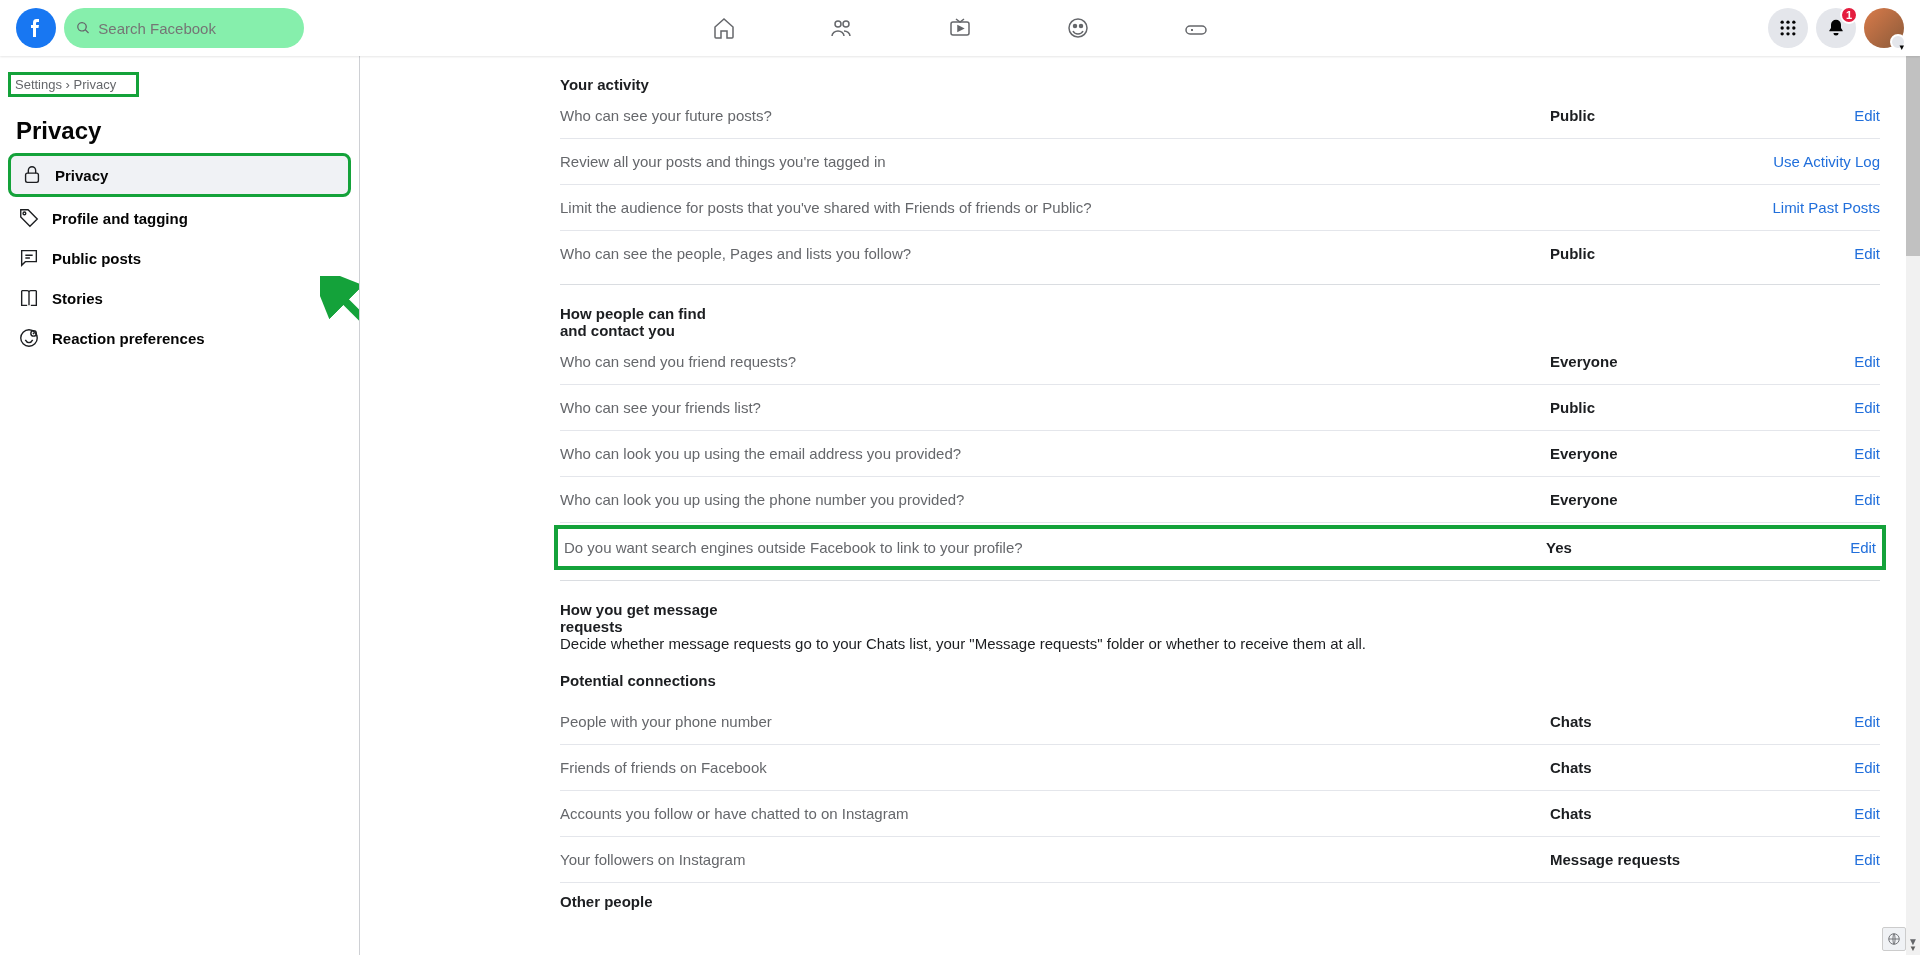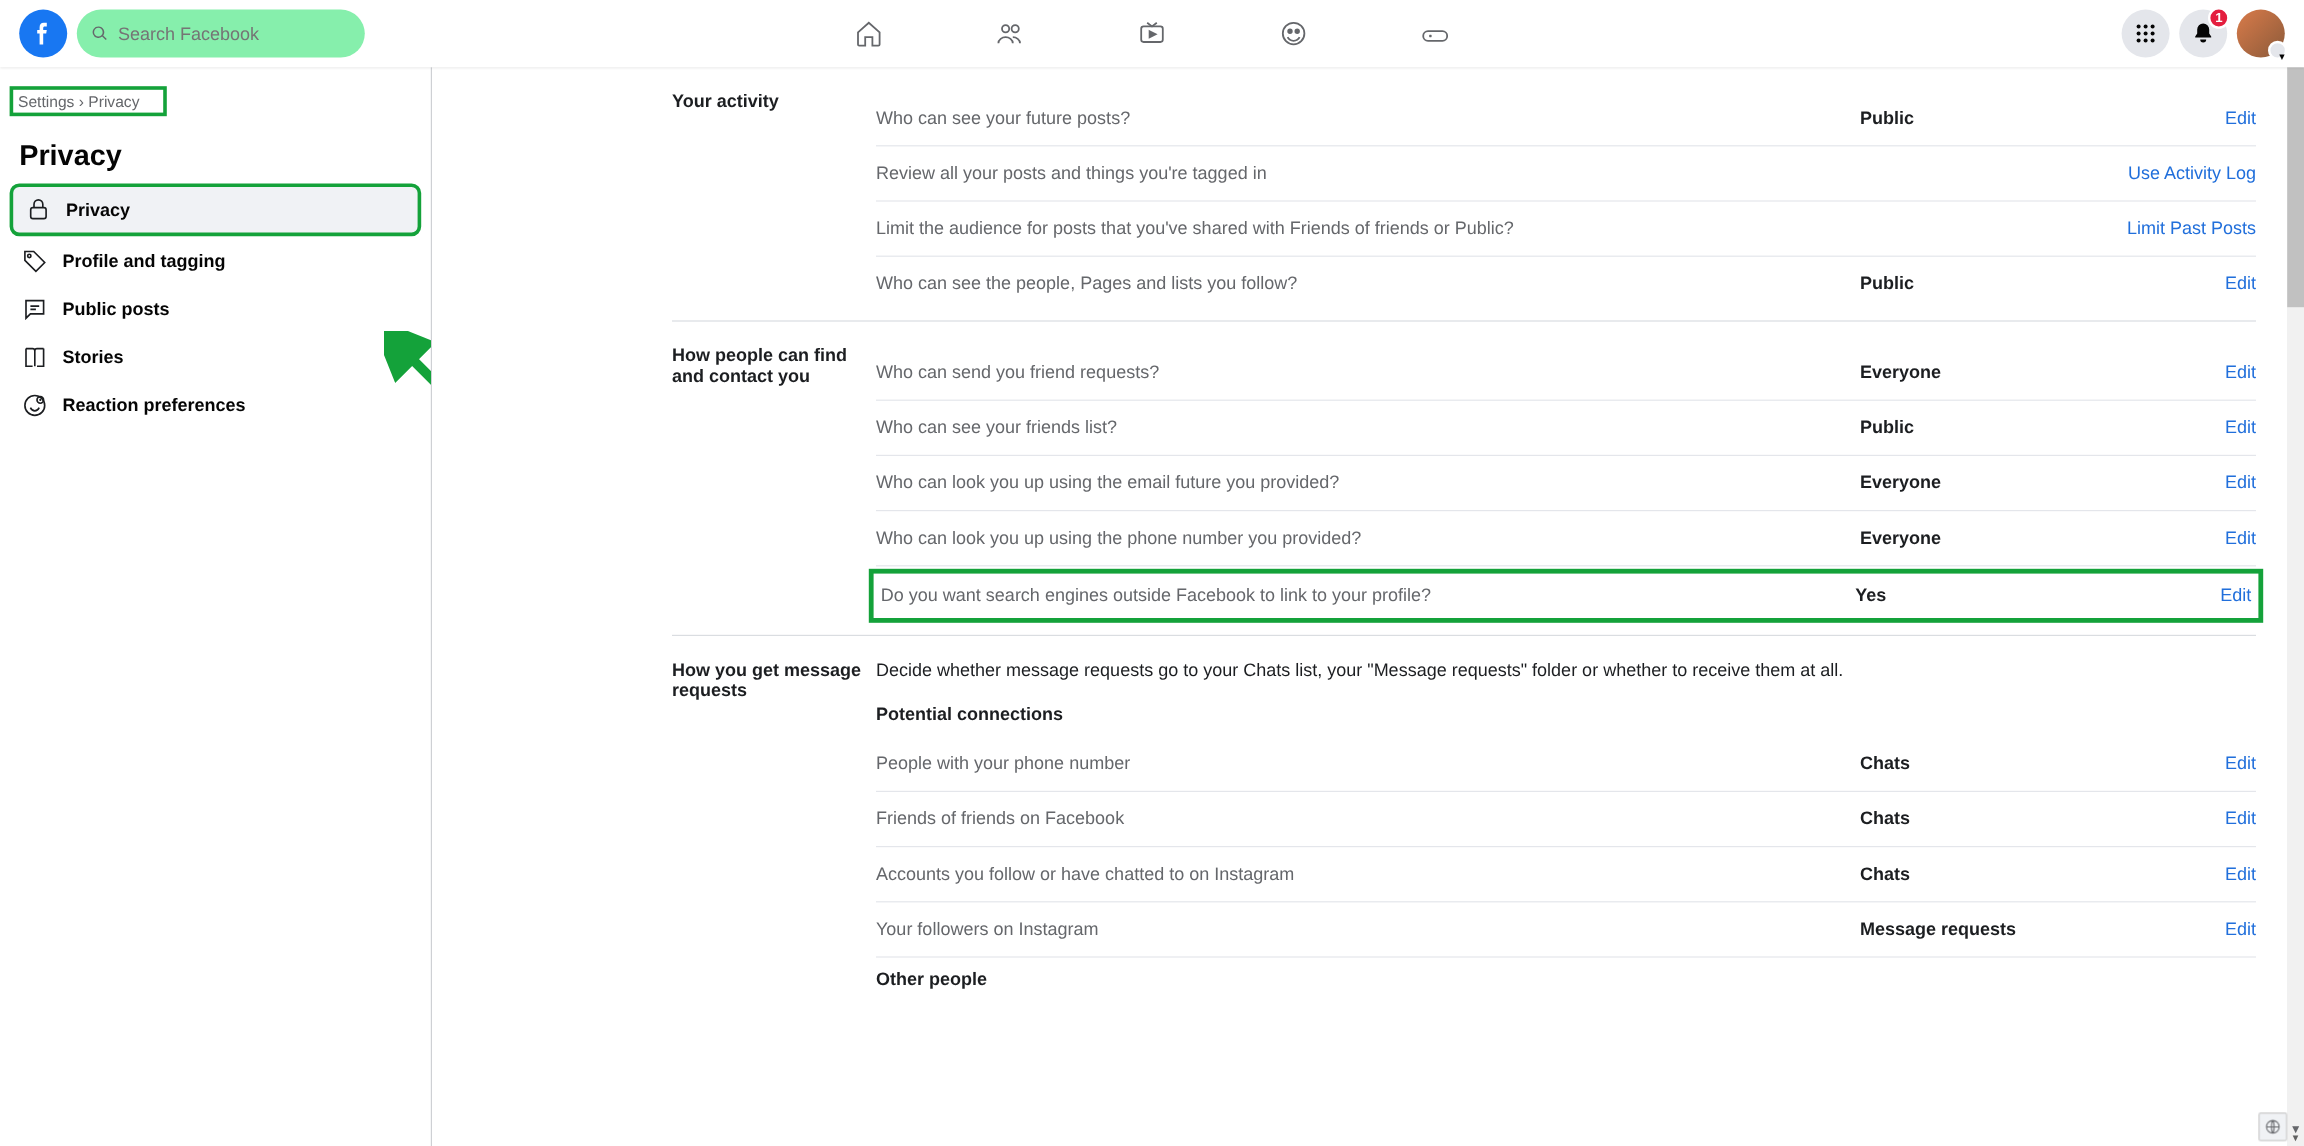--- a/index.html
+++ b/index.html
@@ -30,21 +30,21 @@
 .breadcrumb .crumb-link { color: #65676b; cursor: pointer; }
 .page-title { font-size: 24px; font-weight: bold; color: #050505; padding-left: 8px; margin-bottom: 8px; }
 .side-item { display: flex; align-items: center; padding: 8px 10px; border-radius: 8px; cursor: pointer; gap: 12px; margin: 2px 0; }
 .side-item svg { width: 22px; height: 22px; stroke: #1c1e21; fill: none; stroke-width: 1.5; }
 .side-item span { font-size: 15px; font-weight: 600; color: #050505; }
 .side-item.active { background: #f0f2f5; border: 3px solid #14a23a; }
 
 .arrow-annotation { position: absolute; left: 320px; top: 220px; pointer-events: none; }
 
 .main { flex: 1; overflow-y: auto; padding: 0 40px 40px 200px; }
-.section { display: flex; padding: 20px 0 8px 0; border-bottom: 1px solid #dadde1; }
+.section { display: flex; padding: 20px 0 8px 0; border-bottom: 1px solid #dadde1; flex-direction: column; }
 .section:last-child { border-bottom: none; }
 .section-head { width: 170px; flex-shrink: 0; font-size: 15px; font-weight: bold; color: #1c1e21; padding-right: 10px; }
 .section-rows { flex: 1; }
 .row { display: flex; align-items: center; padding: 14px 0; border-bottom: 1px solid #e4e6eb; }
 .row:last-child { border-bottom: none; }
 .row-label { flex: 1; font-size: 15px; color: #65676b; padding-right: 10px; }
 .row-value { width: 200px; font-size: 15px; font-weight: bold; color: #1c1e21; }
 .row-action { width: 130px; text-align: right; font-size: 15px; }
 .row-action a { color: #216fdb; text-decoration: none; cursor: pointer; }
 .row.highlighted { border: 4px solid #14a23a; padding: 10px 6px; margin: 2px -6px; }
@@ -227,21 +227,21 @@
           <div class="row-label">Who can send you friend requests?</div>
           <div class="row-value">Everyone</div>
           <div class="row-action"><a>Edit</a></div>
         </div>
         <div class="row">
           <div class="row-label">Who can see your friends list?</div>
           <div class="row-value">Public</div>
           <div class="row-action"><a>Edit</a></div>
         </div>
         <div class="row">
-          <div class="row-label">Who can look you up using the email future you provided?</div>
+          <div class="row-label">Who can look you up using the email address you provided?</div>
           <div class="row-value">Everyone</div>
           <div class="row-action"><a>Edit</a></div>
         </div>
         <div class="row">
           <div class="row-label">Who can look you up using the phone number you provided?</div>
           <div class="row-value">Everyone</div>
           <div class="row-action"><a>Edit</a></div>
         </div>
         <div class="row highlighted">
           <div class="row-label">Do you want search engines outside Facebook to link to your profile?</div>

